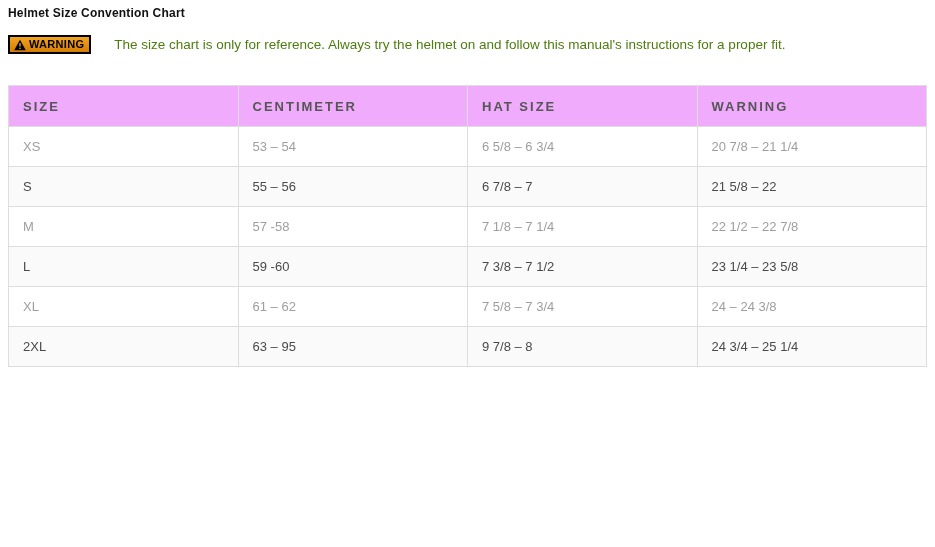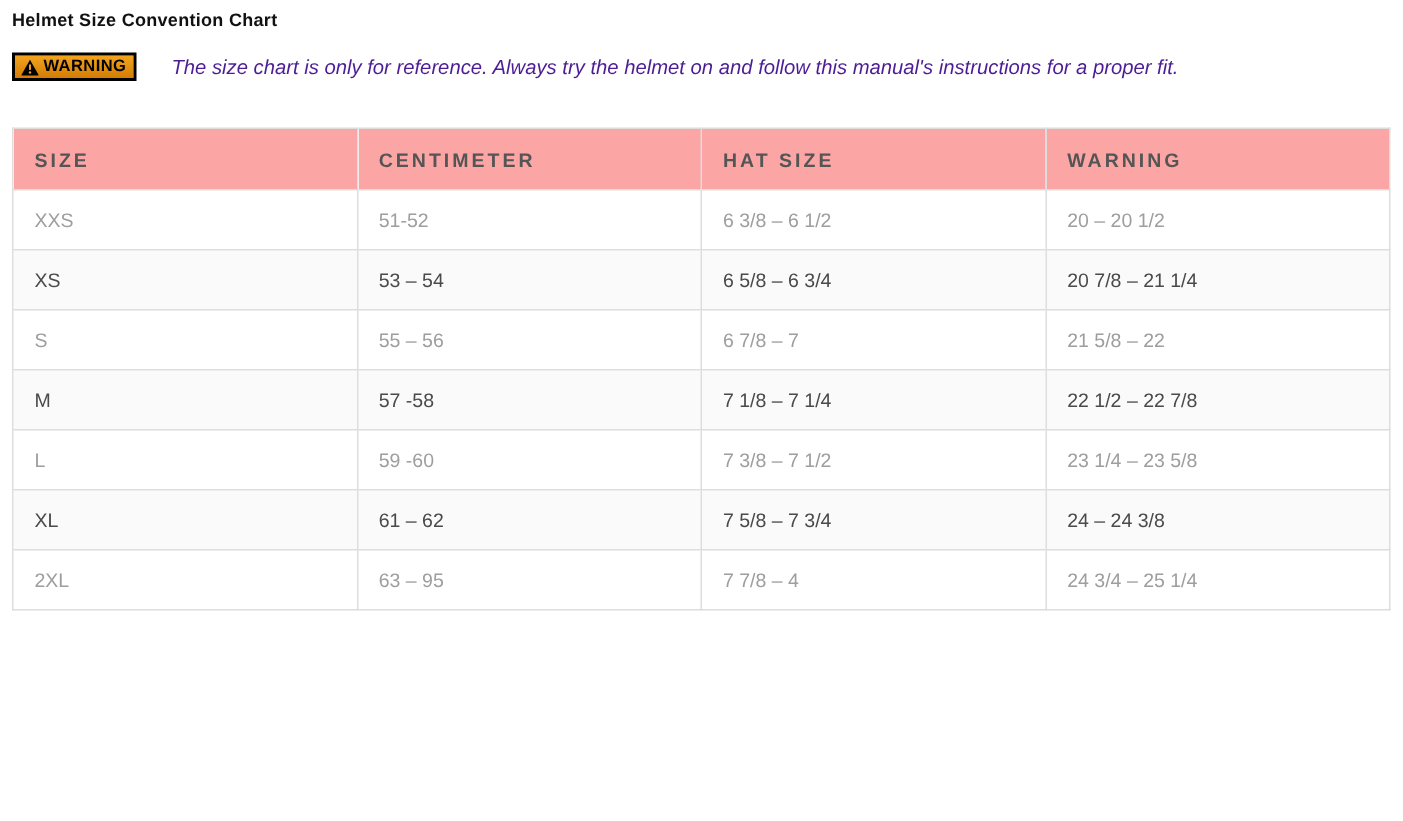--- a/index.html
+++ b/index.html
@@ -36,24 +36,23 @@
     padding: 1px 5px 1px 4px;
     font-size: 11px;
     font-weight: 700;
     color: #000000;
     letter-spacing: 0.3px;
     line-height: 13px;
     flex: 0 0 auto;
   }
   .warning-badge svg { display: block; }
   .warning-text {
-    color: #4c1d95;
+    color: #4d7c0f;
     font-size: 13.5px;
     line-height: 16px;
-    font-style: italic;
   }
 
   table.size-chart {
     width: 919px;
     border-collapse: collapse;
     table-layout: fixed;
   }
   .size-chart col { width: 25%; }
   .size-chart th, .size-chart td {
     border: 1px solid #dddddd;
@@ -61,21 +60,21 @@
     padding: 0 14px;
     font-size: 13px;
     white-space: nowrap;
     overflow: hidden;
   }
   .size-chart th {
     height: 41px;
     color: #555555;
     font-weight: 700;
     letter-spacing: 2px;
-    background: #fca5a5;
+    background: #f0abfc;
   }
   .size-chart td { height: 40px; }
   .size-chart tbody tr:nth-child(odd) td {
     background: #ffffff;
     color: #9e9e9e;
   }
   .size-chart tbody tr:nth-child(even) td {
     background: #fafafa;
     color: #4a4a4a;
   }
@@ -109,26 +108,20 @@
     <thead>
       <tr>
         <th>SIZE</th>
         <th>CENTIMETER</th>
         <th>HAT SIZE</th>
         <th>WARNING</th>
       </tr>
     </thead>
     <tbody>
       <tr>
-        <td>XXS</td>
-        <td>51-52</td>
-        <td>6 3/8 – 6 1/2</td>
-        <td>20 – 20 1/2</td>
-      </tr>
-      <tr>
         <td>XS</td>
         <td>53 – 54</td>
         <td>6 5/8 – 6 3/4</td>
         <td>20 7/8 – 21 1/4</td>
       </tr>
       <tr>
         <td>S</td>
         <td>55 – 56</td>
         <td>6 7/8 – 7</td>
         <td>21 5/8 – 22</td>
@@ -147,19 +140,19 @@
       </tr>
       <tr>
         <td>XL</td>
         <td>61 – 62</td>
         <td>7 5/8 – 7 3/4</td>
         <td>24 – 24 3/8</td>
       </tr>
       <tr>
         <td>2XL</td>
         <td>63 – 95</td>
-        <td>7 7/8 – 4</td>
+        <td>9 7/8 – 8</td>
         <td>24 3/4 – 25 1/4</td>
       </tr>
     </tbody>
   </table>
 
 </div>
 
 </body></html>

